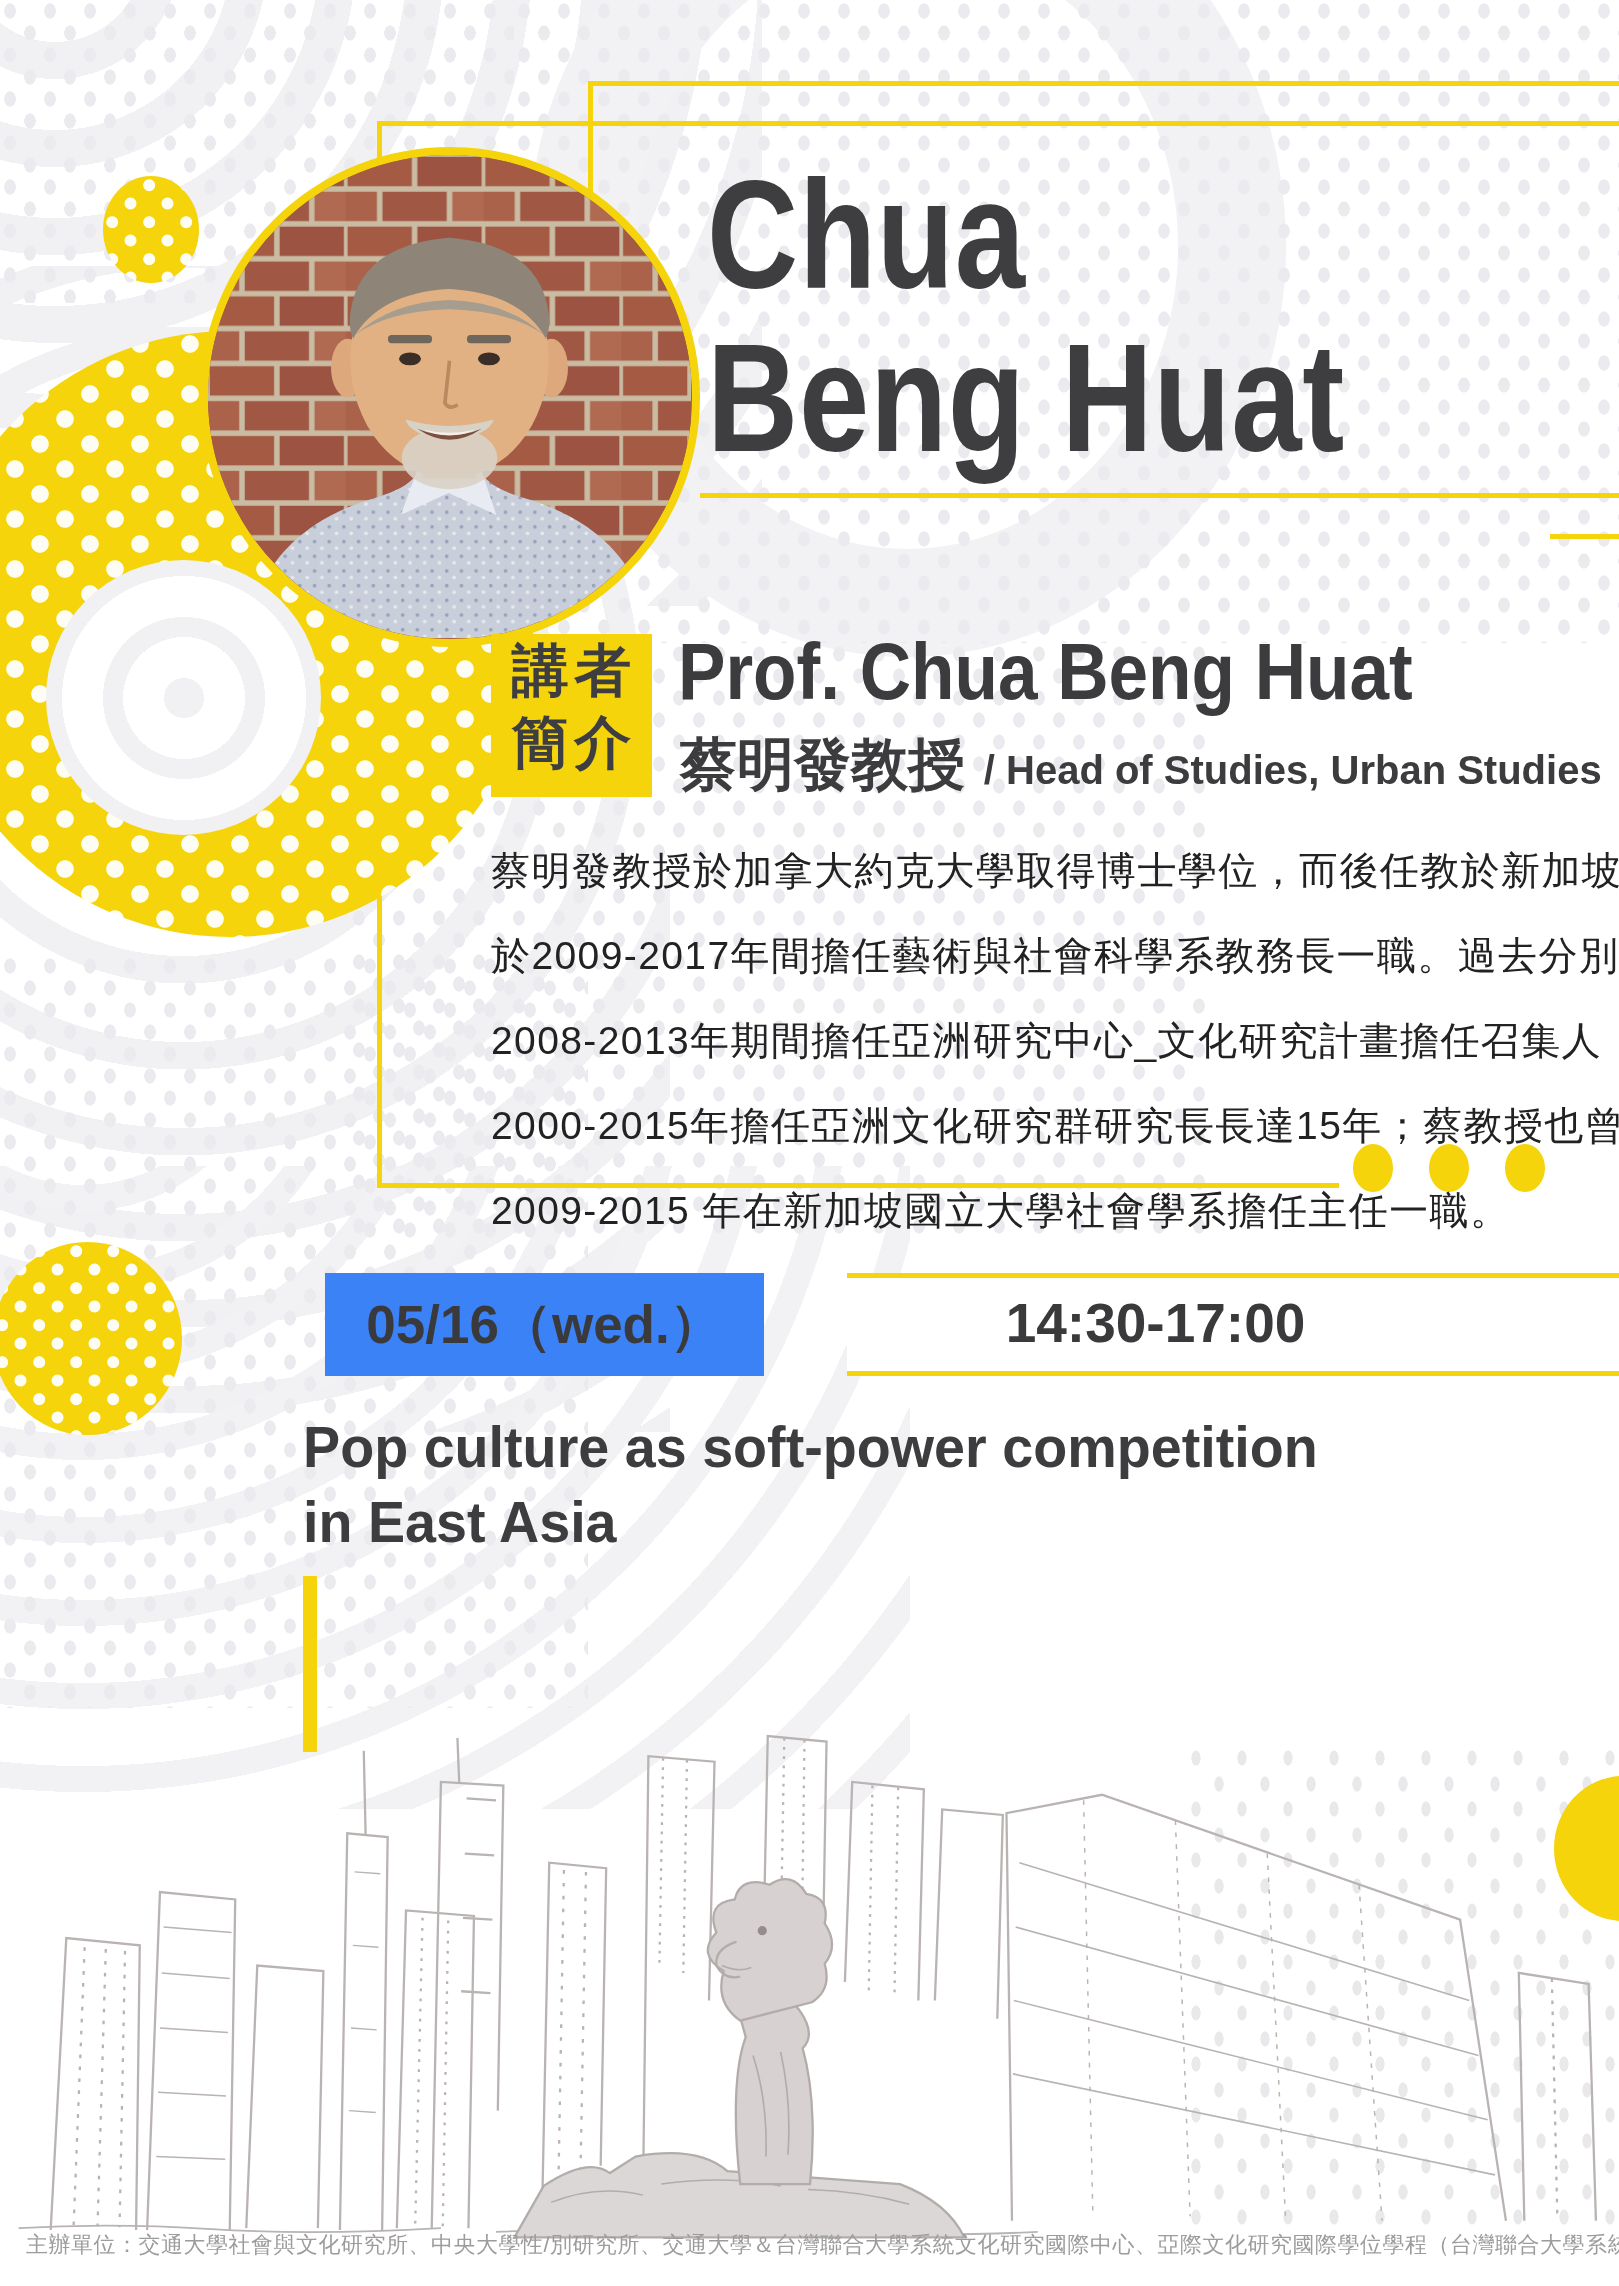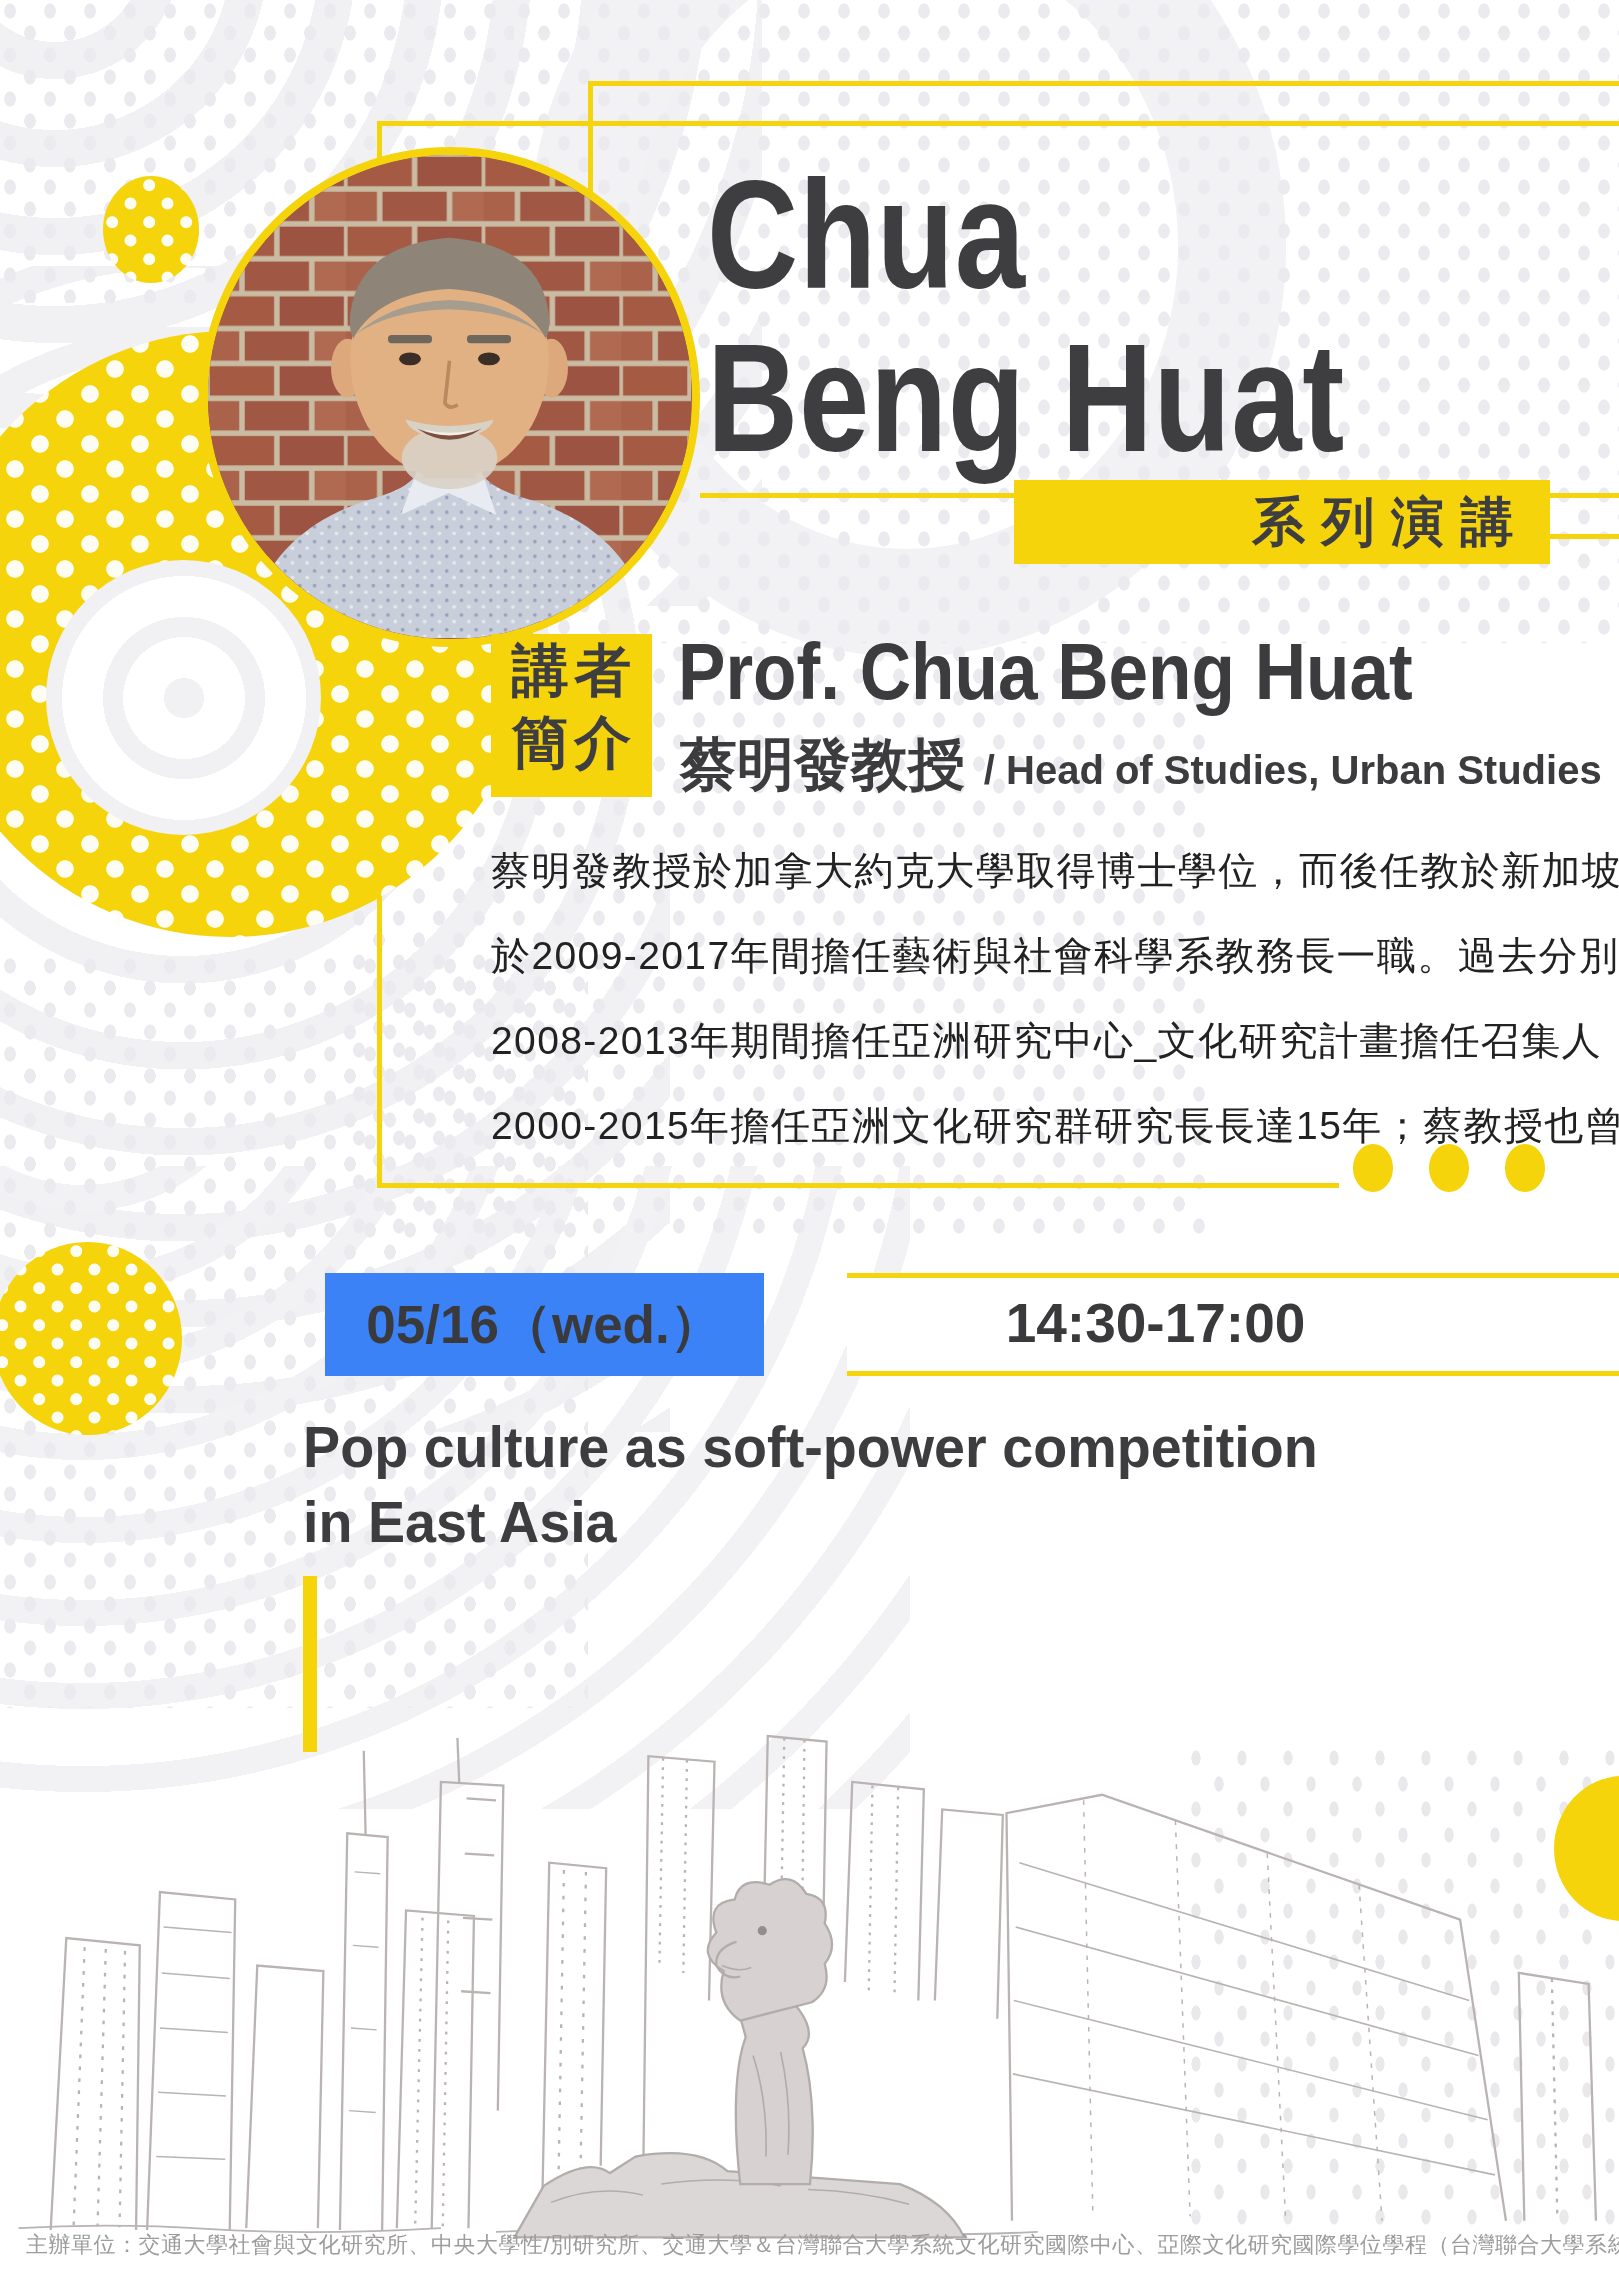--- a/index.html
+++ b/index.html
@@ -173,40 +173,38 @@
       <path d="M228,298 Q263,322 298,298 Q263,312 228,298 Z" fill="#7c4f3e"></path>
       <path d="M234,299 Q263,312 292,299 Q263,306 234,299 Z" fill="#f4efe7"></path>
     </svg>
   </div>
 
   <div class="abs name-block">
     <div class="name-line">Chua</div>
     <div class="name-line">Beng Huat</div>
   </div>
 
-  <div class="abs series-banner">
-    <span>系列演講</span>
-  </div>
 
   <div class="abs intro-box">
     <div>講者</div>
     <div>簡介</div>
   </div>
 
   <div class="abs prof-en">Prof. Chua Beng Huat</div>
   <div class="abs prof-zh-line">
     <span class="prof-zh">蔡明發教授</span>
     <span class="prof-suffix">/ Head of Studies, Urban Studies</span>
   </div>
 
   <div class="abs bio">
     <div>蔡明發教授於加拿大約克大學取得博士學位，而後任教於新加坡大學，</div>
     <div>於2009-2017年間擔任藝術與社會科學系教務長一職。過去分別在</div>
     <div>2008-2013年期間擔任亞洲研究中心_文化研究計畫擔任召集人，並於</div>
     <div>2000-2015年擔任亞洲文化研究群研究長長達15年；蔡教授也曾</div>
+    <div>2009-2015 年在新加坡國立大學社會學系擔任主任一職。</div>
   </div>
 
   <div class="abs date-box">05/16（wed.）</div>
   <div class="abs time-box">14:30-17:00</div>
 
   <div class="abs talk-title">
     <div>Pop culture as soft-power competition</div>
     <div>in East Asia</div>
   </div>
 

